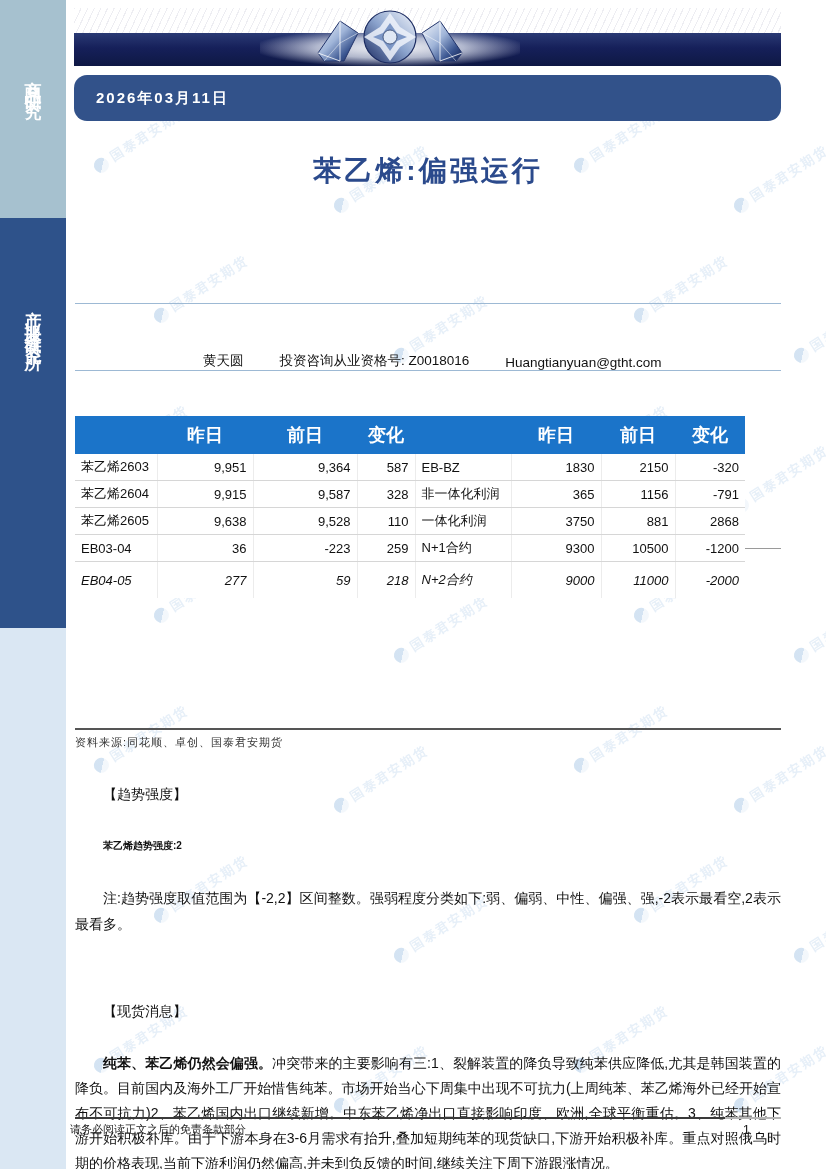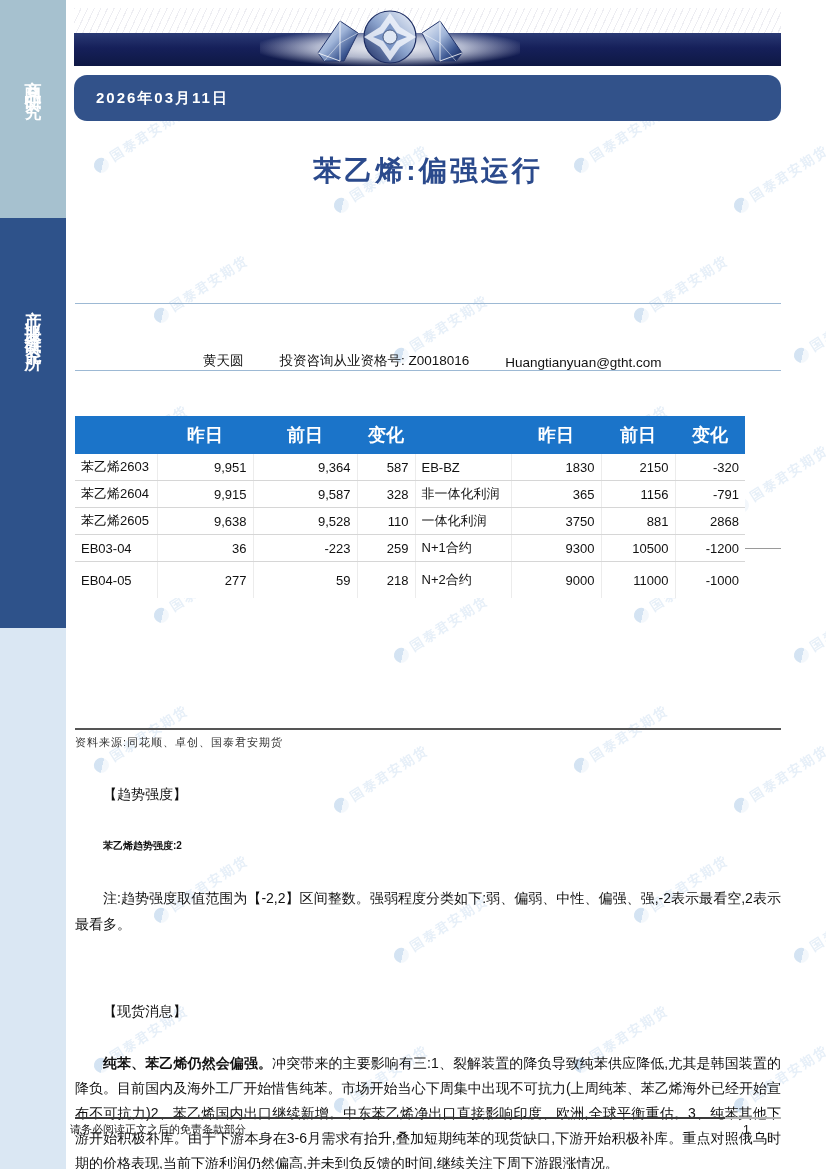--- a/index.html
+++ b/index.html
@@ -57,21 +57,21 @@
   .caption{top:385px;font-size:13.5px;}
   .table-rule{top:406px;border-top:1px solid #9a9a9a;height:0;}
   
   .ftable{position:absolute;left:9px;top:416px;width:670px;border-collapse:collapse;table-layout:fixed;font-size:13px;}
   .ftable col.c1{width:82px;}  .ftable col.c2{width:96px;} .ftable col.c3{width:104px;}
   .ftable col.c4{width:58px;}  .ftable col.c5{width:96px;} .ftable col.c6{width:90px;}
   .ftable col.c7{width:74px;}  .ftable col.c8{width:70px;}
   .ftable thead th{background:var(--c-thead,#1b74c9);color:#fff;font-weight:bold;height:36px;text-align:center;font-size:18px;}
   .ftable tbody td{height:26px;background:#fff;border-bottom:1px solid #d6d6d6;border-right:1px solid #ececec;padding:0 6px;}
   .ftable tbody td:last-child{border-right:none;}
-  .ftable tbody tr:last-child td{height:36px;border-bottom:none;}
+  .ftable tbody tr:last-child td{height:36px;border-bottom:none;font-style:italic;}
   .ftable .lab{text-align:left;}
   .ftable .num{text-align:right;font-variant-numeric:tabular-nums;}
   .table-bottom-rule{top:585px;border-top:2px solid #555;height:0;}
   .source{top:590px;font-size:11px;color:#333;letter-spacing:1px;}
   .h-trend{top:626px;padding-left:28px;font-size:14px;font-weight:500;}
   .trend-value{top:661px;padding-left:28px;font-size:10px;font-weight:bold;}
   .trend-note{top:693px;font-size:14px;line-height:26px;text-indent:2em;text-align:justify;}
   .h-spot{top:759px;padding-left:28px;font-size:14px;font-weight:500;}
   .para{top:789px;font-size:14px;line-height:25px;text-indent:2em;text-align:justify;margin:0;}
   
@@ -240,21 +240,21 @@
         <td class="num">-1200</td>
       </tr>
       <tr>
         <td class="lab">EB04-05</td>
         <td class="num">277</td>
         <td class="num">59</td>
         <td class="num">218</td>
         <td class="lab">N+2合约</td>
         <td class="num">9000</td>
         <td class="num">11000</td>
-        <td class="num">-1000</td>
+        <td class="num">-2000</td>
       </tr>
     </tbody>
   </table>
 
   <div class="content-abs table-bottom-rule z"></div>
   <div class="content-abs source z">资料来源:同花顺、卓创、国泰君安期货</div>
 
   <div class="content-abs h-trend z">【趋势强度】</div>
   <div class="content-abs trend-value z">苯乙烯趋势强度:2</div>
   <div class="content-abs trend-note z">注:趋势强度取值范围为【-2,2】区间整数。强弱程度分类如下:弱、偏弱、中性、偏强、强,-2表示最看空,2表示最看多。</div>

